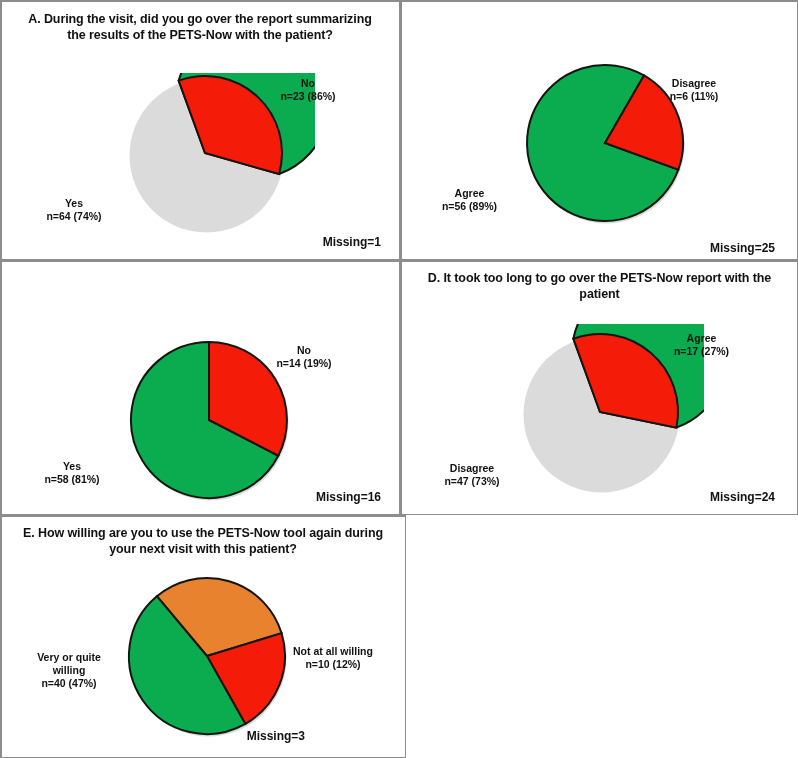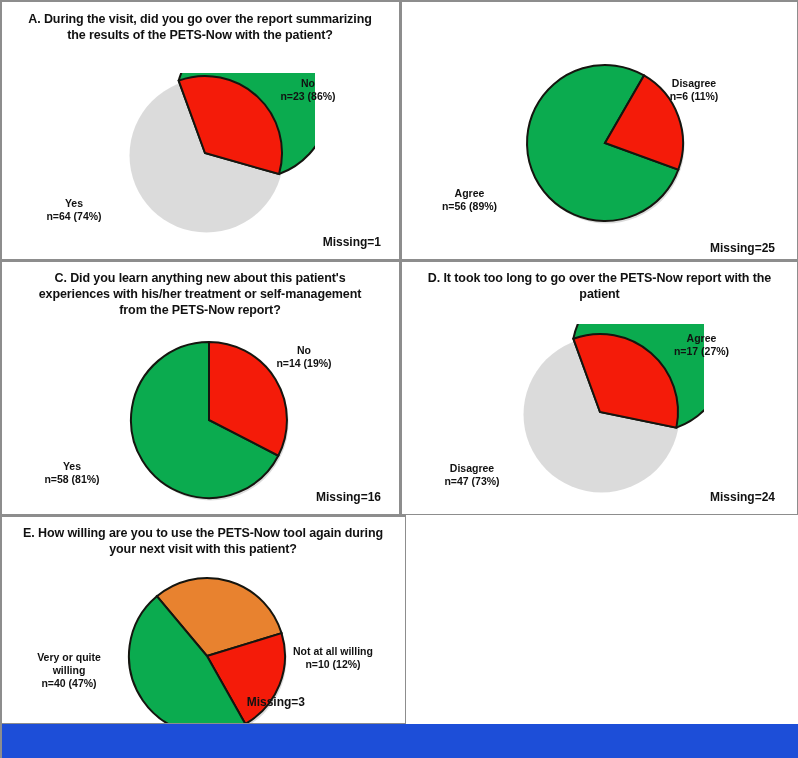--- a/index.html
+++ b/index.html
@@ -10,39 +10,39 @@
   body {
     width: 798px;
     height: 758px;
     font-family: "Liberation Sans", sans-serif;
     overflow: hidden;
   }
   #figure {
     position: relative;
     width: 798px;
     height: 758px;
-    background: #1d4ed8;
+    background: #000000;
     box-sizing: border-box;
   }
   .grid-row {
     display: flex;
     width: 798px;
   }
   .panel {
     position: relative;
     background: #ffffff;
     box-sizing: border-box;
     border: 1px solid #8d8d8d;
     overflow: hidden;
   }
   .panel.left  { width: 400px; }
   .panel.right { width: 398px; border-left: 2px solid #8d8d8d; }
   .row-a .panel { height: 260px; }
   .row-b .panel { height: 255px; border-top: 2px solid #8d8d8d; }
-  .row-c .panel { height: 209px; border-top: 2px solid #8d8d8d; }
+  .row-c .panel { height: 243px; border-top: 2px solid #8d8d8d; }
   .panel.blank {
     border: none;
     background: #ffffff;
   }
   .panel-title {
     position: absolute;
     left: 50%;
     transform: translateX(-50%);
     top: 10px;
     width: 352px;
@@ -122,21 +122,20 @@
         <div>Agree</div>
         <div>n=56 (89%)</div>
       </div>
       <div class="missing" style="right:22px; bottom:4px;">Missing=25</div>
     </div>
   </div>
 
   <div class="grid-row row-b">
 
     <div class="panel left">
-      <div class="panel-title">C. Did you learn anything new about this patient's experiences with his/her treatment or self-management from the PETS-Now report?</div>
       <svg class="pie-svg" width="180" height="176" viewBox="0 0 180 176" style="position:absolute; left:122px; top:70px;">
         <g transform="translate(86,88)">
           <circle cx="1.5" cy="2.5" r="78" fill="rgba(0,0,0,0.14)"></circle>
           <path d="M 0 0 L 69.29 35.74 A 78 78 0 1 1 0 -78 Z" fill="#0bab4f" stroke="#15150f" stroke-width="2"></path>
           <path d="M 0 0 L 0 -78 A 78 78 0 0 1 69.29 35.74 Z" fill="#f41b09" stroke="#15150f" stroke-width="2"></path>
         </g>
       </svg>
       <div class="slice-label center" style="left:258px; top:82px; width:90px;">
         <div>No</div>
         <div>n=14 (19%)</div>

